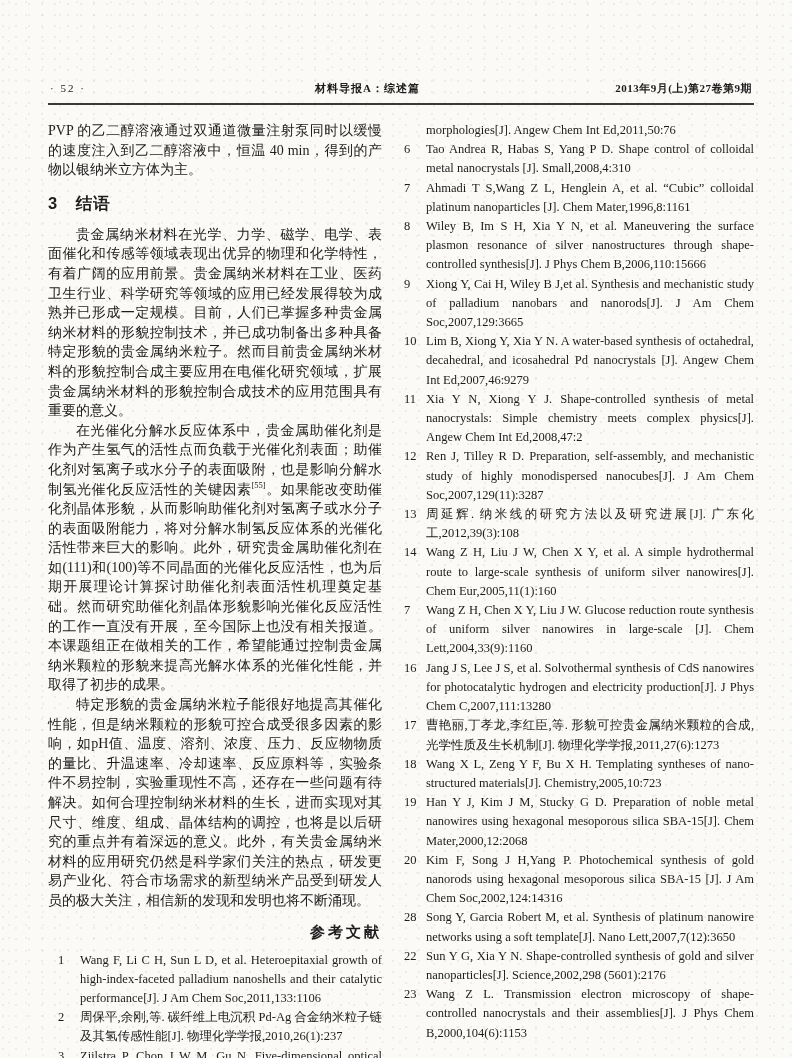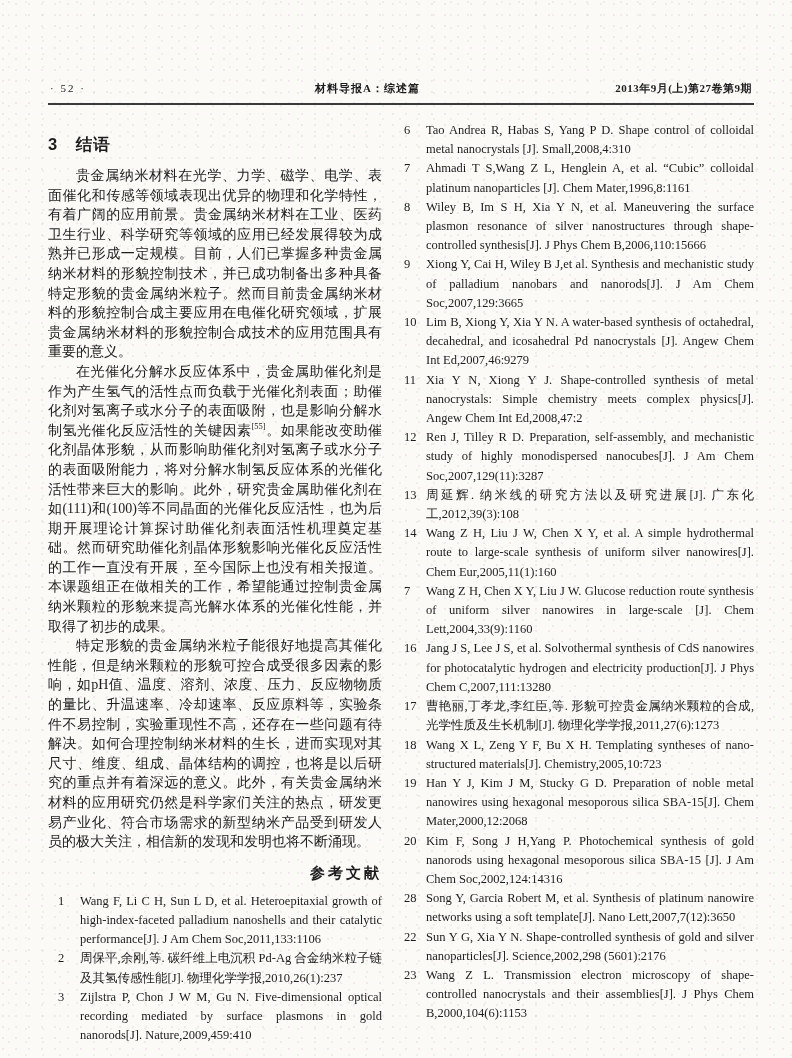--- a/index.html
+++ b/index.html
@@ -51,20 +51,21 @@
 
   <div class="page-header">
     <span class="hdr-page-no">· 52 ·</span>
     <span class="hdr-journal">材料导报A：综述篇</span>
     <span class="hdr-issue">2013年9月(上)第27卷第9期</span>
   </div>
 
   <div class="columns">
 
     <div class="col-left">
+      <p class="body-para">PVP 的乙二醇溶液通过双通道微量注射泵同时以缓慢的速度注入到乙二醇溶液中，恒温 40 min，得到的产物以银纳米立方体为主。</p>
 
       <h2 class="section-heading">3　结语</h2>
 
       <p class="body-para indent">贵金属纳米材料在光学、力学、磁学、电学、表面催化和传感等领域表现出优异的物理和化学特性，有着广阔的应用前景。贵金属纳米材料在工业、医药卫生行业、科学研究等领域的应用已经发展得较为成熟并已形成一定规模。目前，人们已掌握多种贵金属纳米材料的形貌控制技术，并已成功制备出多种具备特定形貌的贵金属纳米粒子。然而目前贵金属纳米材料的形貌控制合成主要应用在电催化研究领域，扩展贵金属纳米材料的形貌控制合成技术的应用范围具有重要的意义。</p>
 
       <p class="body-para indent"><span>在光催化分解水反应体系中，贵金属助催化剂是作为产生氢气的活性点而负载于光催化剂表面；助催化剂对氢离子或水分子的表面吸附，也是影响分解水制氢光催化反应活性的关键因素</span><sup class="cite">[55]</sup><span>。如果能改变助催化剂晶体形貌，从而影响助催化剂对氢离子或水分子的表面吸附能力，将对分解水制氢反应体系的光催化活性带来巨大的影响。此外，研究贵金属助催化剂在如(111)和(100)等不同晶面的光催化反应活性，也为后期开展理论计算探讨助催化剂表面活性机理奠定基础。然而研究助催化剂晶体形貌影响光催化反应活性的工作一直没有开展，至今国际上也没有相关报道。本课题组正在做相关的工作，希望能通过控制贵金属纳米颗粒的形貌来提高光解水体系的光催化性能，并取得了初步的成果。</span></p>
 
       <p class="body-para indent">特定形貌的贵金属纳米粒子能很好地提高其催化性能，但是纳米颗粒的形貌可控合成受很多因素的影响，如pH值、温度、溶剂、浓度、压力、反应物物质的量比、升温速率、冷却速率、反应原料等，实验条件不易控制，实验重现性不高，还存在一些问题有待解决。如何合理控制纳米材料的生长，进而实现对其尺寸、维度、组成、晶体结构的调控，也将是以后研究的重点并有着深远的意义。此外，有关贵金属纳米材料的应用研究仍然是科学家们关注的热点，研发更易产业化、符合市场需求的新型纳米产品受到研发人员的极大关注，相信新的发现和发明也将不断涌现。</p>
 
       <h3 class="refs-heading">参考文献</h3>
@@ -81,20 +82,24 @@
         <div class="ref">
           <span class="ref-num">3</span>
           <span class="ref-text">Zijlstra P, Chon J W M, Gu N. Five-dimensional optical recording mediated by surface plasmons in gold nanorods[J]. Nature,2009,459:410</span>
         </div>
 
       </div>
     </div>
 
     <div class="col-right">
       <div class="ref-list">
+        <div class="ref">
+          <span class="ref-num"></span>
+          <span class="ref-text">morphologies[J]. Angew Chem Int Ed,2011,50:76</span>
+        </div>
         <div class="ref">
           <span class="ref-num">6</span>
           <span class="ref-text">Tao Andrea R, Habas S, Yang P D. Shape control of colloidal metal nanocrystals [J]. Small,2008,4:310</span>
         </div>
         <div class="ref">
           <span class="ref-num">7</span>
           <span class="ref-text">Ahmadi T S,Wang Z L, Henglein A, et al. “Cubic” colloidal platinum nanoparticles [J]. Chem Mater,1996,8:1161</span>
         </div>
         <div class="ref">
           <span class="ref-num">8</span>

